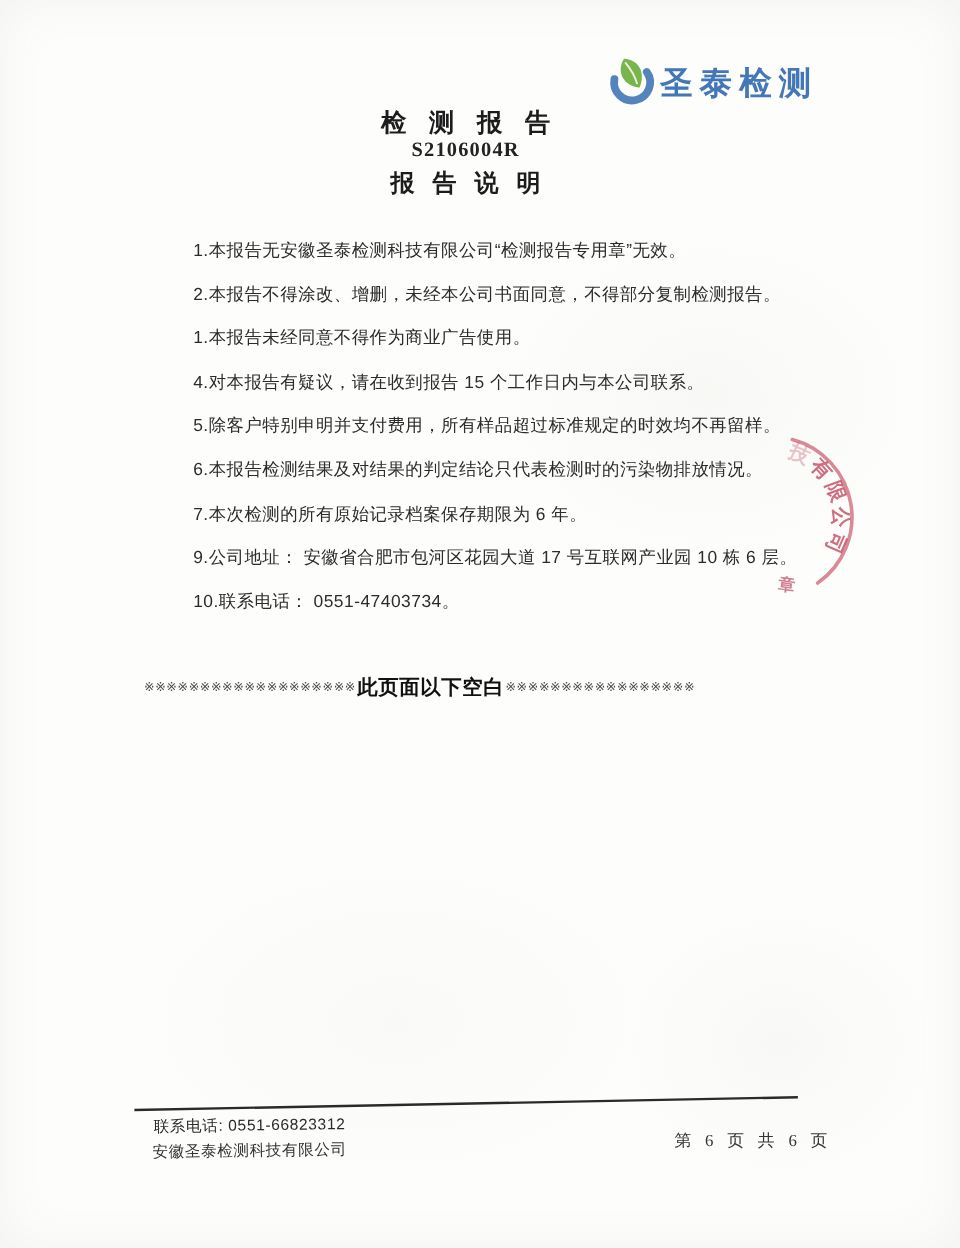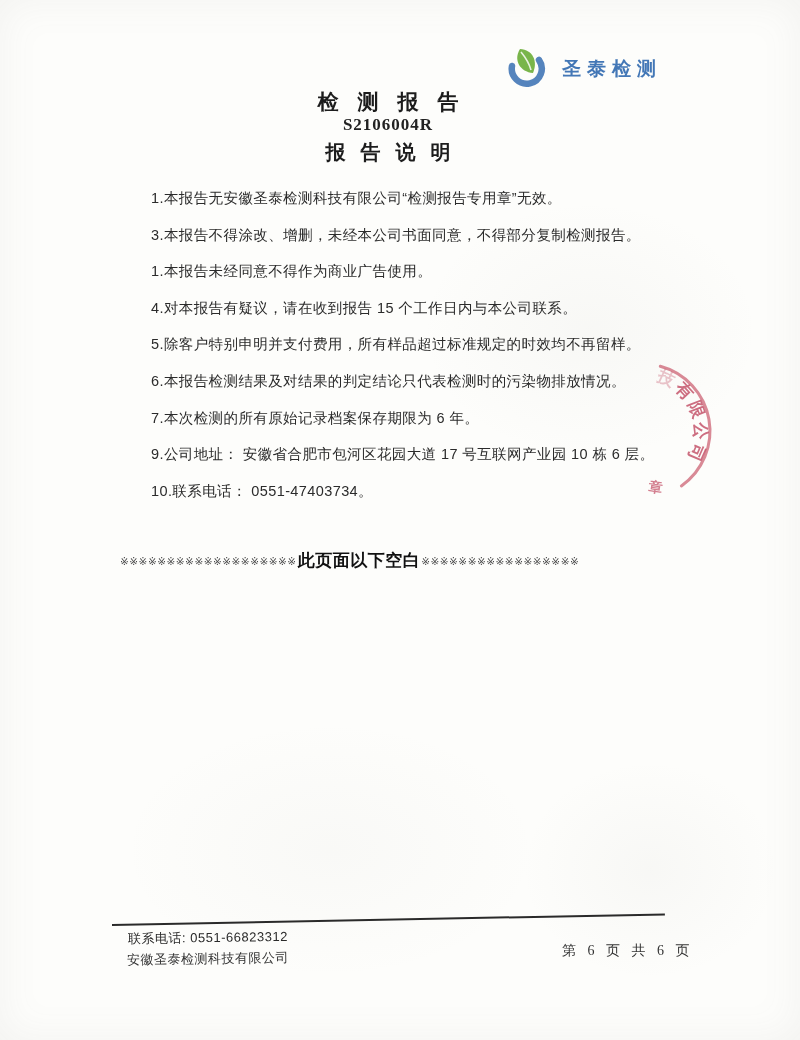--- a/index.html
+++ b/index.html
@@ -16,44 +16,44 @@
   #smudge1{left:420px;top:200px;width:340px;height:260px;
     background:radial-gradient(ellipse at center,rgba(150,150,140,0.05),transparent 70%);}
   #smudge2{left:120px;top:720px;width:420px;height:260px;
     background:radial-gradient(ellipse at center,rgba(150,150,140,0.04),transparent 70%);}
   #smudge3{left:520px;top:760px;width:260px;height:220px;
     background:radial-gradient(ellipse at center,rgba(150,150,140,0.05),transparent 70%);}
 
   
   #logo{position:absolute;left:504px;top:46px;display:flex;align-items:center;}
   #logo-text{
-    margin-left:14px;
-    font-size:19px;font-weight:bold;color:#4377b6;
+    margin-left:2px;
+    font-size:27px;font-weight:bold;color:#4377b6;
     letter-spacing:6px;white-space:nowrap;
     font-family:"Liberation Sans",sans-serif;
   }
 
   
   .center-line{position:absolute;left:0;width:800px;text-align:center;transform:translateX(-12px);}
   #doc-title{top:88px;font-size:21px;font-weight:bold;color:#1c1c1c;letter-spacing:19px;text-indent:19px;}
   #report-no{top:115px;font-family:"Liberation Serif","DejaVu Serif",serif;font-size:17px;font-weight:bold;color:#222;letter-spacing:1px;}
   #section-title{top:139px;font-size:20px;font-weight:bold;color:#1c1c1c;letter-spacing:15px;text-indent:15px;}
 
   
-  #notes{position:absolute;left:143px;top:181px;right:50px;list-style:none;margin:8px;padding:0;}
+  #notes{position:absolute;left:143px;top:181px;right:50px;list-style:none;margin:18px;padding:0;}
   #notes li{
     height:36.6px;
     font-size:14.5px;color:#2b2b2b;letter-spacing:0.4px;
     white-space:nowrap;
   }
 
   
   #blank-notice{position:absolute;left:120px;top:549px;white-space:nowrap;display:flex;align-items:center;}
   .marks{font-size:10.5px;color:#4b4b4b;letter-spacing:0.5px;}
-  #blank-label{font-size:17px;font-weight:bold;color:#111;margin:0 1px;letter-spacing:0.5px;}
+  #blank-label{font-size:17px;font-weight:bold;color:#111;margin:12px 1px;letter-spacing:0.5px;}
 
   
   #stamp{position:absolute;left:590px;top:350px;pointer-events:none;}
 
   
   #footer-line{
     position:absolute;left:112px;top:924px;width:553px;height:2.2px;
     background:#2a2a2a;transform:rotate(-1.1deg);transform-origin:left center;
   }
   #footer-phone{position:absolute;left:128px;top:929px;font-size:13px;color:#2a2a2a;letter-spacing:0.5px;transform:rotate(-0.8deg);}
@@ -81,21 +81,21 @@
     </svg>
     <span id="logo-text">圣泰检测</span>
   </div>
 
   <div id="doc-title" class="center-line">检测报告</div>
   <div id="report-no" class="center-line">S2106004R</div>
   <div id="section-title" class="center-line">报告说明</div>
 
   <ul id="notes">
     <li>1.本报告无安徽圣泰检测科技有限公司“检测报告专用章”无效。</li>
-    <li>3.本报告不得涂改、增删，未经本公司书面同意，不得部分复制检测报告。</li>
+    <li>2.本报告不得涂改、增删，未经本公司书面同意，不得部分复制检测报告。</li>
     <li>1.本报告未经同意不得作为商业广告使用。</li>
     <li>4.对本报告有疑议，请在收到报告 15 个工作日内与本公司联系。</li>
     <li>5.除客户特别申明并支付费用，所有样品超过标准规定的时效均不再留样。</li>
     <li>6.本报告检测结果及对结果的判定结论只代表检测时的污染物排放情况。</li>
     <li>7.本次检测的所有原始记录档案保存期限为 6 年。</li>
     <li>9.公司地址： 安徽省合肥市包河区花园大道 17 号互联网产业园 10 栋 6 层。</li>
     <li>10.联系电话： 0551-47403734。</li>
   </ul>
 
   <div id="blank-notice">

